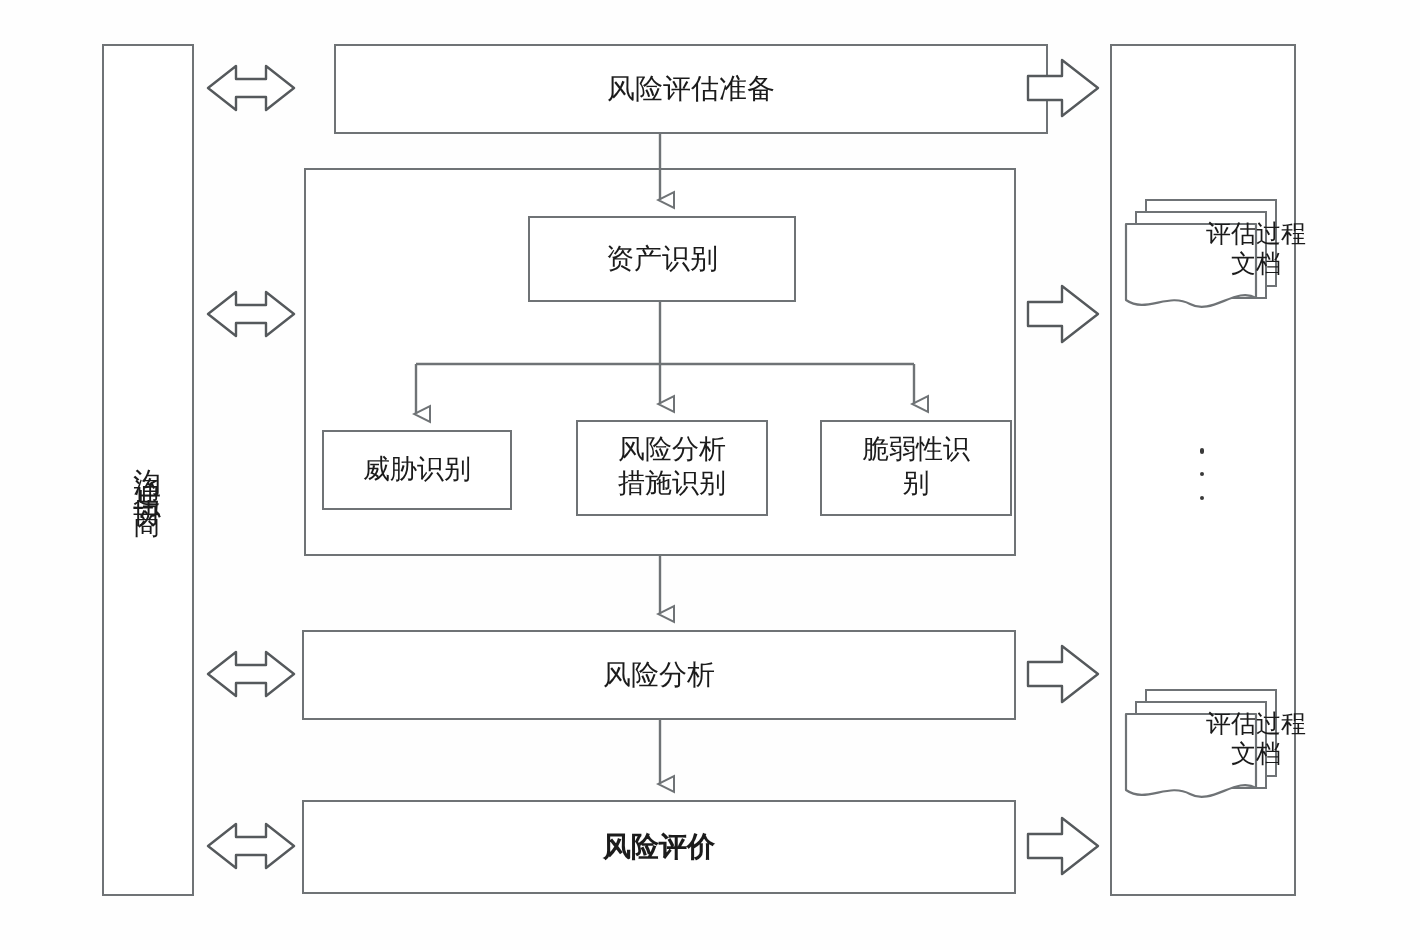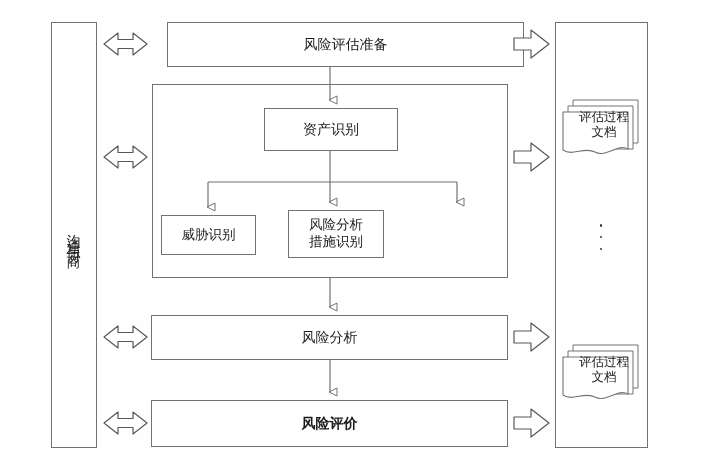--- a/index.html
+++ b/index.html
@@ -56,20 +56,21 @@
   #overlay{position:absolute;left:0;top:0;width:710px;height:475px;pointer-events:none;}
 
   
   .doc-label{
     position:absolute;
     width:82px;
     text-align:center;
     font-size:12.5px;
     line-height:1.22;
     color:#1b1b1b;
+    padding-left:24px;
   }
   #doc-label-1{left:563px;top:110px;}
   #doc-label-2{left:563px;top:355px;}
 
   .ellipsis-dots{
     position:absolute;left:595px;top:224px;
     width:12px;height:26px;
     display:flex;flex-direction:column;
     align-items:center;justify-content:space-between;
   }
@@ -98,20 +99,26 @@
     <span>威胁识别</span>
   </div>
 
   <div class="box" id="control-box">
     <span>
       <span>风险分析</span><br>
       <span>措施识别</span>
     </span>
   </div>
 
+  <div class="box" id="vuln-box">
+    <span>
+      <span>脆弱性识</span><br>
+      <span>别</span>
+    </span>
+  </div>
 
   <div class="box" id="analysis-box">
     <span>风险分析</span>
   </div>
 
   <div class="box" id="evaluation-box">
     <span>风险评价</span>
   </div>
 
   <div class="box" id="doc-col"></div>

